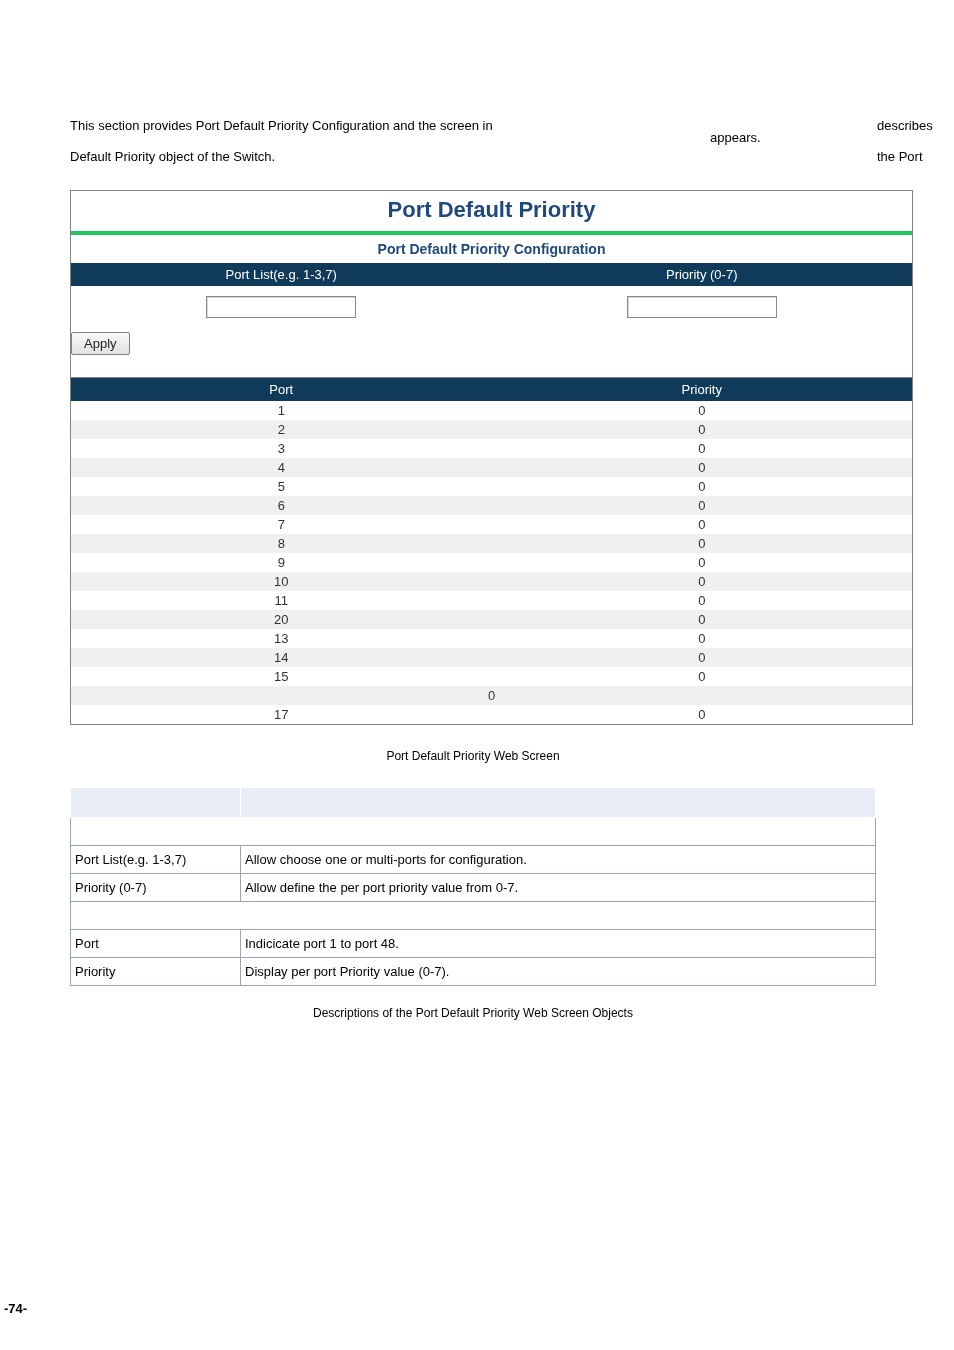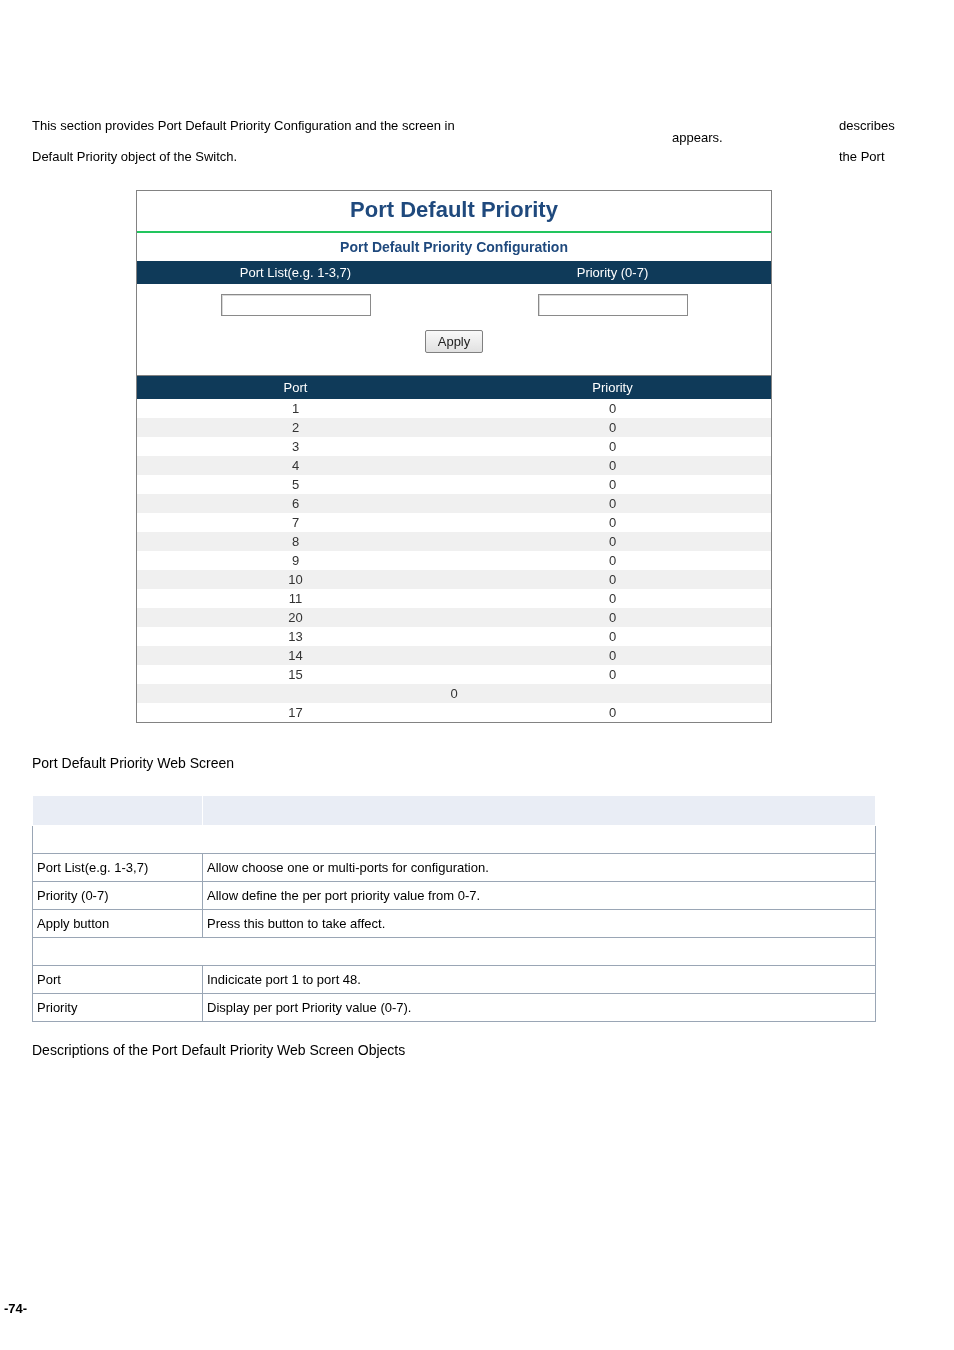--- a/index.html
+++ b/index.html
@@ -5,21 +5,21 @@
   * { box-sizing: border-box; }
   body {
     margin: 0;
     font-family: Arial, Helvetica, sans-serif;
     font-size: 13px;
     background: #fff;
     color: #000;
     width: 954px;
   }
   .page {
-    padding: 110px 78px 40px 32px;
+    padding: 110px 78px 40px 70px;
     position: relative;
     min-height: 1350px;
   }
   .intro-line {
     line-height: 2.4;
     font-size: 13px;
   }
   .intro-wrap {
     position: relative;
   }
@@ -28,21 +28,21 @@
     left: 640px;
     top: 12px;
   }
   .intro-describes {
     position: absolute;
     left: 807px;
     top: 0;
   }
   .screenshot {
     margin: 18px auto 0 auto;
-    width: 636px;
+    width: 843px;
     border: 1px solid #828282;
   }
   .ss-titlebar {
     background: #fff;
     text-align: center;
     padding: 6px 0 8px 0;
     font-weight: bold;
   }
   .ss-title {
     font-family: Verdana, Arial, sans-serif;
@@ -51,21 +51,21 @@
     font-weight: bold;
   }
   .ss-section-head {
     text-align: center;
     font-family: Verdana, Arial, sans-serif;
     color: #1f497d;
     font-size: 14px;
     font-weight: bold;
     padding: 6px 0;
     background: #fff;
-    border-top: 2px solid #22c55e;
+    border-top: 4px solid #22c55e;
   }
   .cfg-head-row {
     display: flex;
     background: #0f3a59;
     color: #fff;
     font-family: Verdana, Arial, sans-serif;
     font-size: 13px;
   }
   .cfg-head-row > div {
     flex: 1;
@@ -82,21 +82,20 @@
     text-align: center;
   }
   .txt-input {
     width: 150px;
     height: 22px;
     border: 1px solid #8a8a8a;
     box-shadow: inset 1px 1px 0 rgba(0,0,0,0.15);
     background: #fff;
   }
   .apply-row {
-    text-align: center;
     padding: 14px 0 12px 0;
     background: #fff;
   }
   .apply-btn {
     display: inline-block;
     padding: 3px 12px;
     font-family: Verdana, Arial, sans-serif;
     font-size: 13px;
     background: linear-gradient(#f9f9f9, #e1e1e1);
     border: 1px solid #808080;
@@ -128,22 +127,23 @@
     display: flex;
   }
   .tbl-row:nth-child(odd) { background: #ffffff; }
   .tbl-row:nth-child(even) { background: #f0f0f0; }
   .tbl-row > div {
     flex: 1;
     text-align: center;
     padding: 2px 0;
   }
   .caption {
-    font-size: 14px;
-    margin: 32px 0 24px 0;
+    text-align: center;
+    font-size: 12px;
+    margin: 24px 0 24px 0;
   }
   table.obj {
     width: 100%;
     border-collapse: collapse;
     font-size: 13px;
   }
   table.obj th {
     background: #e9edf5;
     border: 1px solid #fff;
     height: 30px;
@@ -291,24 +291,20 @@
     </tbody>
       <tbody id="obj-body1">
         <tr>
           <td class="col-obj">Port List(e.g. 1-3,7)</td>
           <td>Allow choose one or multi-ports for configuration.</td>
         </tr>
         <tr>
           <td class="col-obj">Priority (0-7)</td>
           <td>Allow define the per port priority value from 0-7.</td>
         </tr>
-        <tr>
-          <td class="col-obj">Apply button</td>
-          <td>Press this button to take affect.</td>
-        </tr>
       </tbody>
     <tbody>
         <tr>
           <td class="subhead" colspan="2">&nbsp;</td>
         </tr>
     </tbody>
       <tbody id="obj-body2">
         <tr>
           <td class="col-obj">Port</td>
           <td>Indicicate port 1 to port 48.</td>

